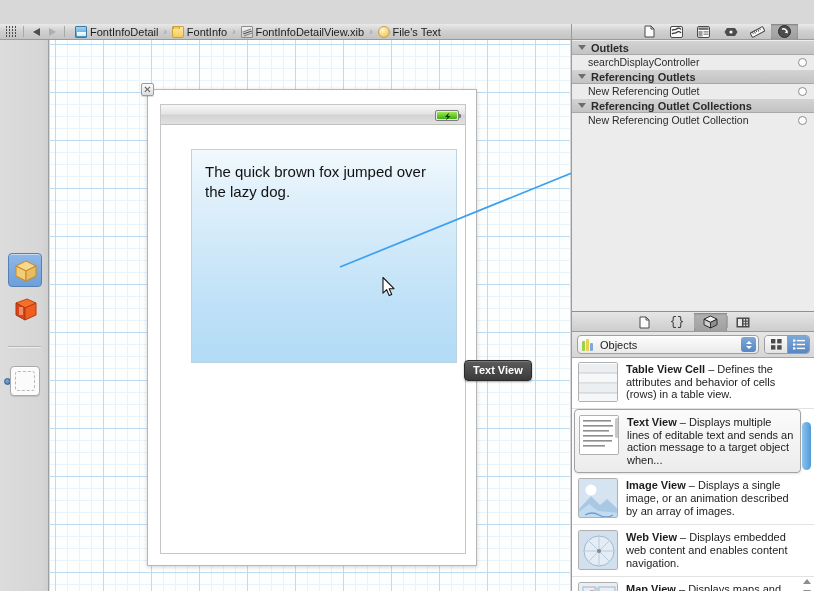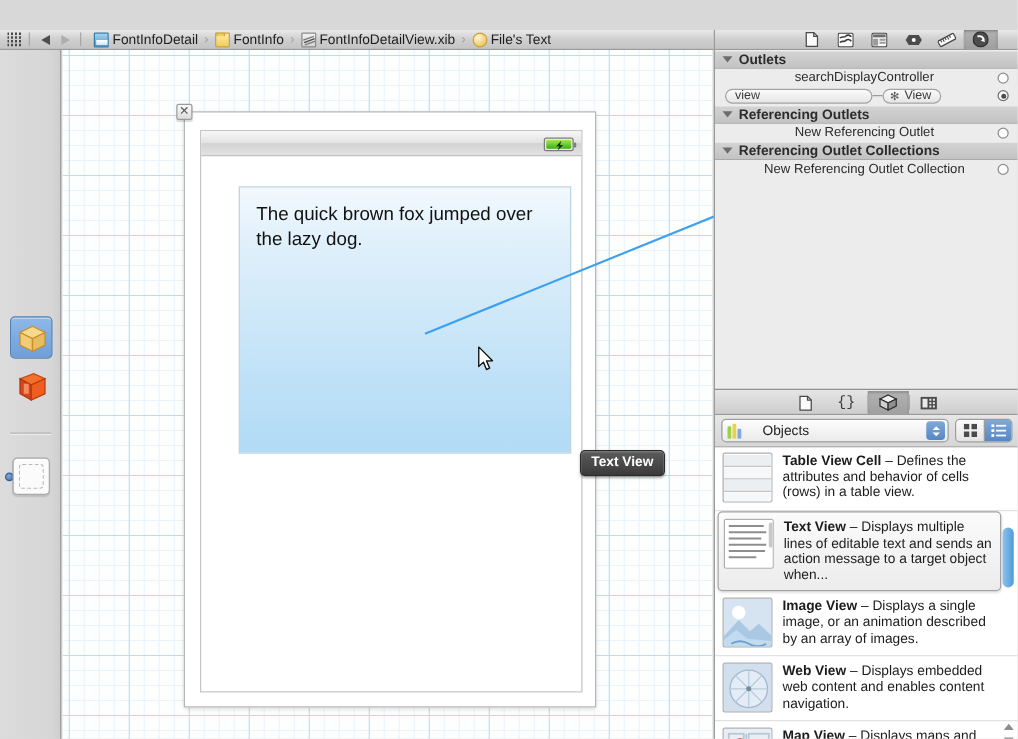--- a/index.html
+++ b/index.html
@@ -154,21 +154,21 @@
   .itab.sepleft:before { content:""; position:absolute; left:0; top:2px; bottom:2px; width:1px; background:#a5a5a5; }
   .conn-panel { position:absolute; left:0; top:16px; width:243px; height:272px; background:#ececec;
      border-bottom:1px solid #8f8f8f; overflow:hidden; }
   .sec-header {
     height:15px; display:flex; align-items:center; gap:5px; padding-left:6px;
     background: linear-gradient(to bottom,#d3d3d3,#c3c3c3);
     border-top:1px solid #ededed; border-bottom:1px solid #a9a9a9;
     font-weight:bold; font-size:11px; color:#2b2b2b;
   }
   .tri-down { width:0;height:0;border-left:4px solid transparent;border-right:4px solid transparent;border-top:5px solid #6d6d6d; }
-  .orow { height:14px; display:flex; align-items:center; padding:0 20px 0 16px; font-size:10.5px; color:#2b2b2b; position:relative;justify-content:center; }
+  .orow { height:14px; display:flex; align-items:center; padding:0 20px 0 16px; font-size:10.5px; color:#2b2b2b; position:relative; }
   .circ { position:absolute; right:8px; top:3px; width:9px; height:9px; border-radius:50%;
     border:1.5px solid #8d8d8d; background:#fdfdfd; }
   .circ.filled { border-color:#6f6f6f; }
   .circ.filled:after { content:""; position:absolute; left:1.5px; top:1.5px; width:4px; height:4px;
     border-radius:50%; background:#4c4c4c; }
   .circ.active { border-color:#3f8fd8; background:#eaf4fd; }
   .circ.active:after { content:""; position:absolute; left:1.5px; top:1.5px; width:4px; height:4px;
     border-radius:50%; background:#2f7fd0; }
   .viewrow { height:15px; display:flex; align-items:center; padding-left:8px; position:relative; background:#ececec; }
   .pill {
@@ -191,21 +191,21 @@
   .ltab.active { background: linear-gradient(to bottom,#b3b3b3,#a0a0a0); box-shadow: inset 0 1px 2px rgba(0,0,0,.28); }
   .ltab.sepleft:before { content:""; position:absolute; left:0; top:3px; bottom:3px; width:1px; background:#a8a8a8; }
   .lib-filter {
     position:absolute; left:0; top:308px; width:243px; height:26px;
     background: linear-gradient(to bottom,#e6e6e6,#d6d6d6); border-bottom:1px solid #a4a4a4;
     display:flex; align-items:center; padding:0 5px; gap:5px;
   }
   .popup {
     flex:1; height:19px; border:1px solid #a0a0a0; border-radius:4px;
     background: linear-gradient(to bottom,#fdfdfd,#eaeaea);
-    display:flex; align-items:center; padding-left:4px; gap:17px; position:relative;
+    display:flex; align-items:center; padding-left:4px; gap:7px; position:relative;
     box-shadow: inset 0 1px 0 #fff;
   }
   .bars-icon { width:11px; height:12px; display:flex; gap:1px; align-items:flex-end; }
   .bars-icon span { width:3px; border-radius:1px; }
   .popup-label { font-size:11px; color:#1c1c1c; }
   .popup-arrows {
     position:absolute; right:2px; top:1px; width:15px; height:15px; border-radius:3px;
     background: linear-gradient(to bottom,#7ea8d8,#5687c4);
     display:flex; flex-direction:column; align-items:center; justify-content:center; gap:2px;
   }
@@ -401,29 +401,20 @@
 
     <div class="conn-panel">
 
       <div class="sec-header">
         <span class="tri-down"></span>
         <span>Outlets</span>
       </div>
       <div class="orow">
         <span>searchDisplayController</span>
         <span class="circ"></span>
-      </div>
-      <div class="viewrow">
-        <span class="pill left">view</span>
-        <span class="pill-link"></span>
-        <span class="pill right">
-          <span class="star">✻</span>
-          <span>View</span>
-        </span>
-        <span class="circ filled" style="top:3px;"></span>
       </div>
 
       <div class="sec-header">
         <span class="tri-down"></span>
         <span>Referencing Outlets</span>
       </div>
       <div class="orow">
         <span>New Referencing Outlet</span>
         <span class="circ"></span>
       </div>

